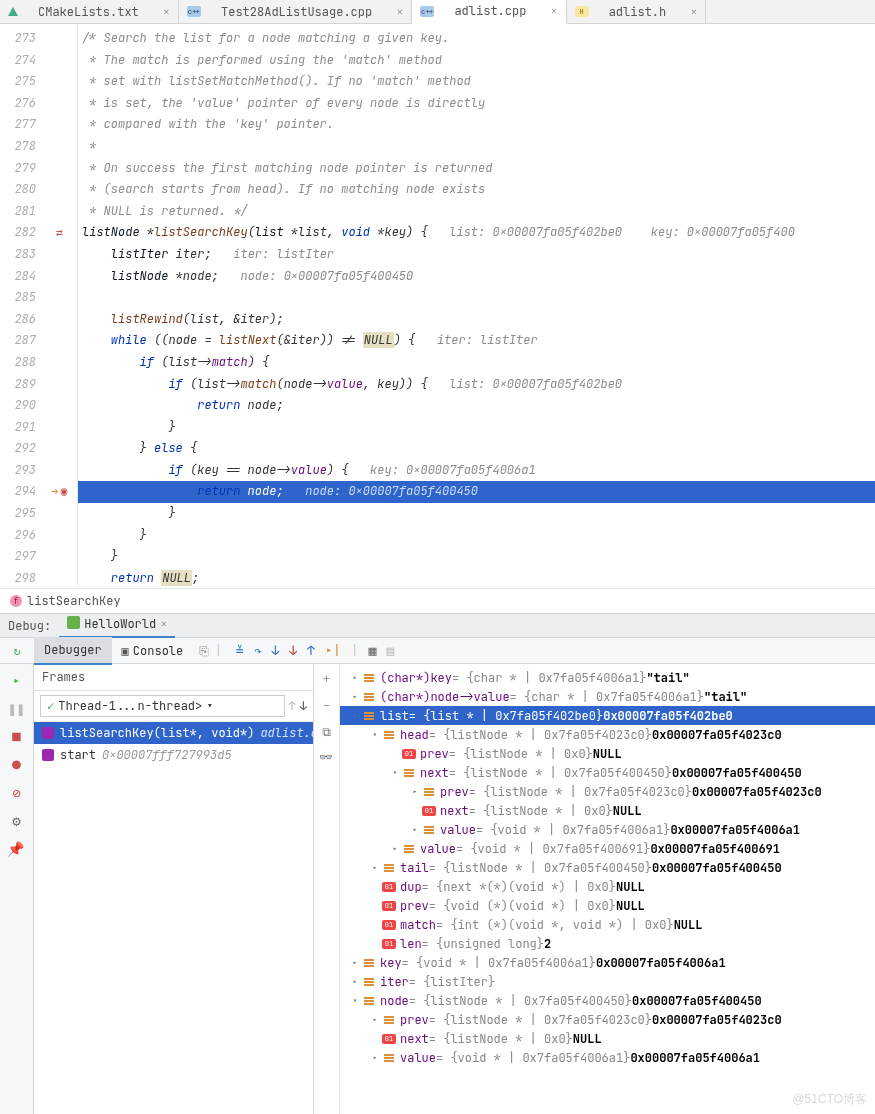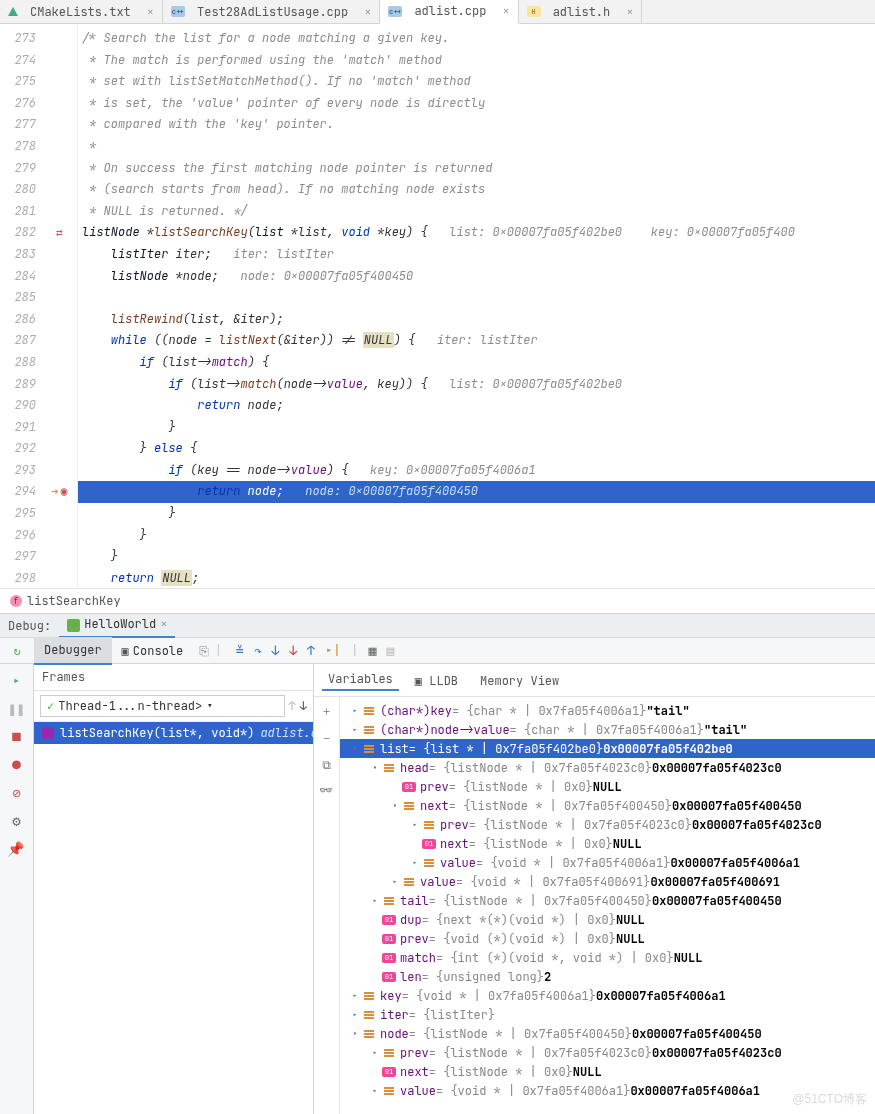--- a/index.html
+++ b/index.html
@@ -1,18 +1,18 @@
 <!DOCTYPE html>
 <html><head>
 <meta charset="utf-8">
 <style>
 *{margin:0;padding:0;box-sizing:border-box;font-family:"JetBrains Mono","Consolas",monospace;font-size:12px}
 body{background:#fff;color:#333;width:875px;height:1114px;overflow:hidden;display:flex;flex-direction:column}
 .tabs{display:flex;border-bottom:1px solid #d4d4d4;background:#f2f2f2;height:24px;align-items:stretch}
-.tab{display:flex;align-items:center;padding:0 8px;gap:12px;border-right:1px solid #d4d4d4;font-family:Arial,sans-serif;font-size:11px;color:#555;cursor:pointer}
+.tab{display:flex;align-items:center;padding:0 8px;gap:20px;border-right:1px solid #d4d4d4;font-family:Arial,sans-serif;font-size:11px;color:#555;cursor:pointer}
 .tab.active{background:#fff;border-bottom:2px solid #fff;margin-bottom:-1px}
 .tab .close{color:#999;margin-left:4px}
 .icon-tri{width:0;height:0;border-left:5px solid transparent;border-right:5px solid transparent;border-bottom:9px solid #4a8}
 .icon-cpp{display:inline-flex;width:14px;height:11px;background:#a5cbe8;border-radius:2px;font-size:7px;align-items:center;justify-content:center;color:#336}
 .icon-h{display:inline-flex;width:14px;height:11px;background:#f8e7a0;border-radius:2px;font-size:7px;align-items:center;justify-content:center;color:#886600}
 .editor{flex: 0 0 auto;display:flex;background:#fff;height:564px;position:relative;overflow:hidden}
 .gutter{width:42px;text-align:right;padding-right:6px;color:#adadad;font-style:italic;user-select:none;line-height:21.6px;padding-top:4px}
 .markers{width:36px;line-height:21.6px;padding-top:4px;border-right:1px solid #eee;position:relative}
 .marker-row{height:21.6px;display:flex;align-items:center;justify-content:center;gap:2px}
 .code{flex:1;line-height:21.6px;padding-top:4px;font-style:italic;white-space:pre;overflow:hidden}
@@ -24,21 +24,21 @@
 .fn{color:#7a3e1f}
 .ty{color:#0f172a}
 .id{color:#660e7a}
 .hint{color:#8c8c8c}
 .hl{background:#e6e0c2;padding:0 1px}
 .breadcrumb{padding:4px 10px;border-top:1px solid #e5e5e5;font-family:Arial,sans-serif;font-size:11px;color:#555;display:flex;align-items:center;gap:5px}
 .bc-icon{display:inline-flex;width:12px;height:12px;border-radius:50%;background:#f48fb1;color:#880e4f;font-size:8px;align-items:center;justify-content:center}
 .debug-area{flex:1;display:flex;flex-direction:column;border-top:1px solid #d4d4d4;overflow:hidden}
 .debug-header{display:flex;align-items:center;background:#eceff1;height:24px;border-bottom:1px solid #d4d4d4;font-family:Arial,sans-serif;font-size:11px}
 .debug-header .dlbl{padding:0 8px;color:#555}
-.debug-tab{padding:4px 8px;border-bottom:3px solid #4083c9;display:flex;align-items:flex-end;gap:4px}
+.debug-tab{padding:4px 8px;border-bottom:3px solid #4083c9;display:flex;align-items:flex-start;gap:4px}
 .gicon{width:13px;height:13px;background:#67b04c;border-radius:2px}
 .dbg-toolbar{display:flex;align-items:center;background:#f6f7f8;height:26px;border-bottom:1px solid #d4d4d4;font-family:Arial,sans-serif;font-size:11px}
 .sidebar-btns{width:34px;display:flex;justify-content:center}
 .dbg-tab{padding:5px 10px;color:#333;cursor:pointer;display:flex;gap:4px;align-items:center}
 .dbg-tab.act{background:#dadee2;border-bottom:2px solid #4083c9}
 .tb-icons{display:flex;gap:10px;margin-left:14px;align-items:center}
 .tb-icons span{color:#6d6d6d;font-size:13px}
 .dbg-body{flex:1;display:flex;overflow:hidden}
 .dbg-left{width:34px;background:#f6f7f8;border-right:1px solid #d4d4d4;display:flex;flex-direction:column;align-items:center;gap:10px;padding-top:8px}
 .dbg-left .li{font-size:14px;color:#6d6d6d;cursor:pointer}
@@ -56,21 +56,21 @@
 .frame .gl{font-style:italic;color:#999}
 .frame.sel .gl{color:#d0e0ff;font-style:italic}
 .vars-panel{flex:1;display:flex;flex-direction:column;overflow:hidden}
 .var-toolbar{width:26px;border-right:1px solid #e5e5e5;display:flex;flex-direction:column;align-items:center;gap:10px;padding-top:6px;color:#777}
 .vars-wrap{flex:1;display:flex;overflow:hidden}
 .tree{flex:1;font-family:Arial,sans-serif;font-size:11.5px;padding:4px 0;overflow:auto}
 .node{display:flex;align-items:center;height:19px;white-space:nowrap}
 .node .arrow{width:14px;text-align:center;color:#6b6b6b;cursor:pointer;font-size:9px}
 .node .vicon{width:14px;height:10px;margin-right:4px;display:inline-flex;align-items:center;justify-content:center}
 .vicon.obj::before{content:"";width:10px;height:2px;background:#db8f3a;box-shadow:0 -3px #db8f3a,0 3px #db8f3a}
-.vicon.prim{background:#ec4899;color:#fff;font-size:7px;border-radius:2px;width:14px;height:10px}
+.vicon.prim{background:#ef4444;color:#fff;font-size:7px;border-radius:2px;width:14px;height:10px}
 .vname{color:#660e7a}
 .vgrey{color:#888}
 .vbold{color:#000;font-weight:600}
 .node.selected{background:#2f65ca;color:#fff}
 .node.selected .vname,.node.selected .vgrey,.node.selected .vbold{color:#fff}
 .watermark{position:absolute;right:8px;bottom:6px;color:#d0d0d0cc;font-family:Arial;font-size:12px}
 </style>
 </head>
 <body>
 
@@ -226,29 +226,29 @@
         </div>
         <span style="color:#bbb">↑</span>
         <span style="color:#555">↓</span>
       </div>
       <div class="frames-list" id="frames-list">
           <div class="frame sel">
             <span class="fic"></span>
             <span>listSearchKey(list*, void*) </span>
             <span class="gl">adlist.cpp</span>
           </div>
+          <div class="frame">
+            <span class="fic"></span>
+            <span>start </span>
+            <span class="gl">0x00007fff727993d5</span>
+          </div>
         </div>
     </div>
 
     <div class="vars-panel">
-      <div class="panel-head tabs-row">
-        <span class="ptab act">Variables</span>
-        <span class="ptab"><span style="color:#555">▣ </span><span>LLDB</span></span>
-        <span class="ptab">Memory View</span>
-      </div>
       <div class="vars-wrap">
         <div class="var-toolbar">
           <span>＋</span>
           <span>－</span>
           <span>⧉</span>
           <span style="font-size:11px">👓</span>
         </div>
         <div class="tree" id="var-tree">
             <div class="node" style="padding-left: 8px;">
               <span class="arrow">▸</span>

